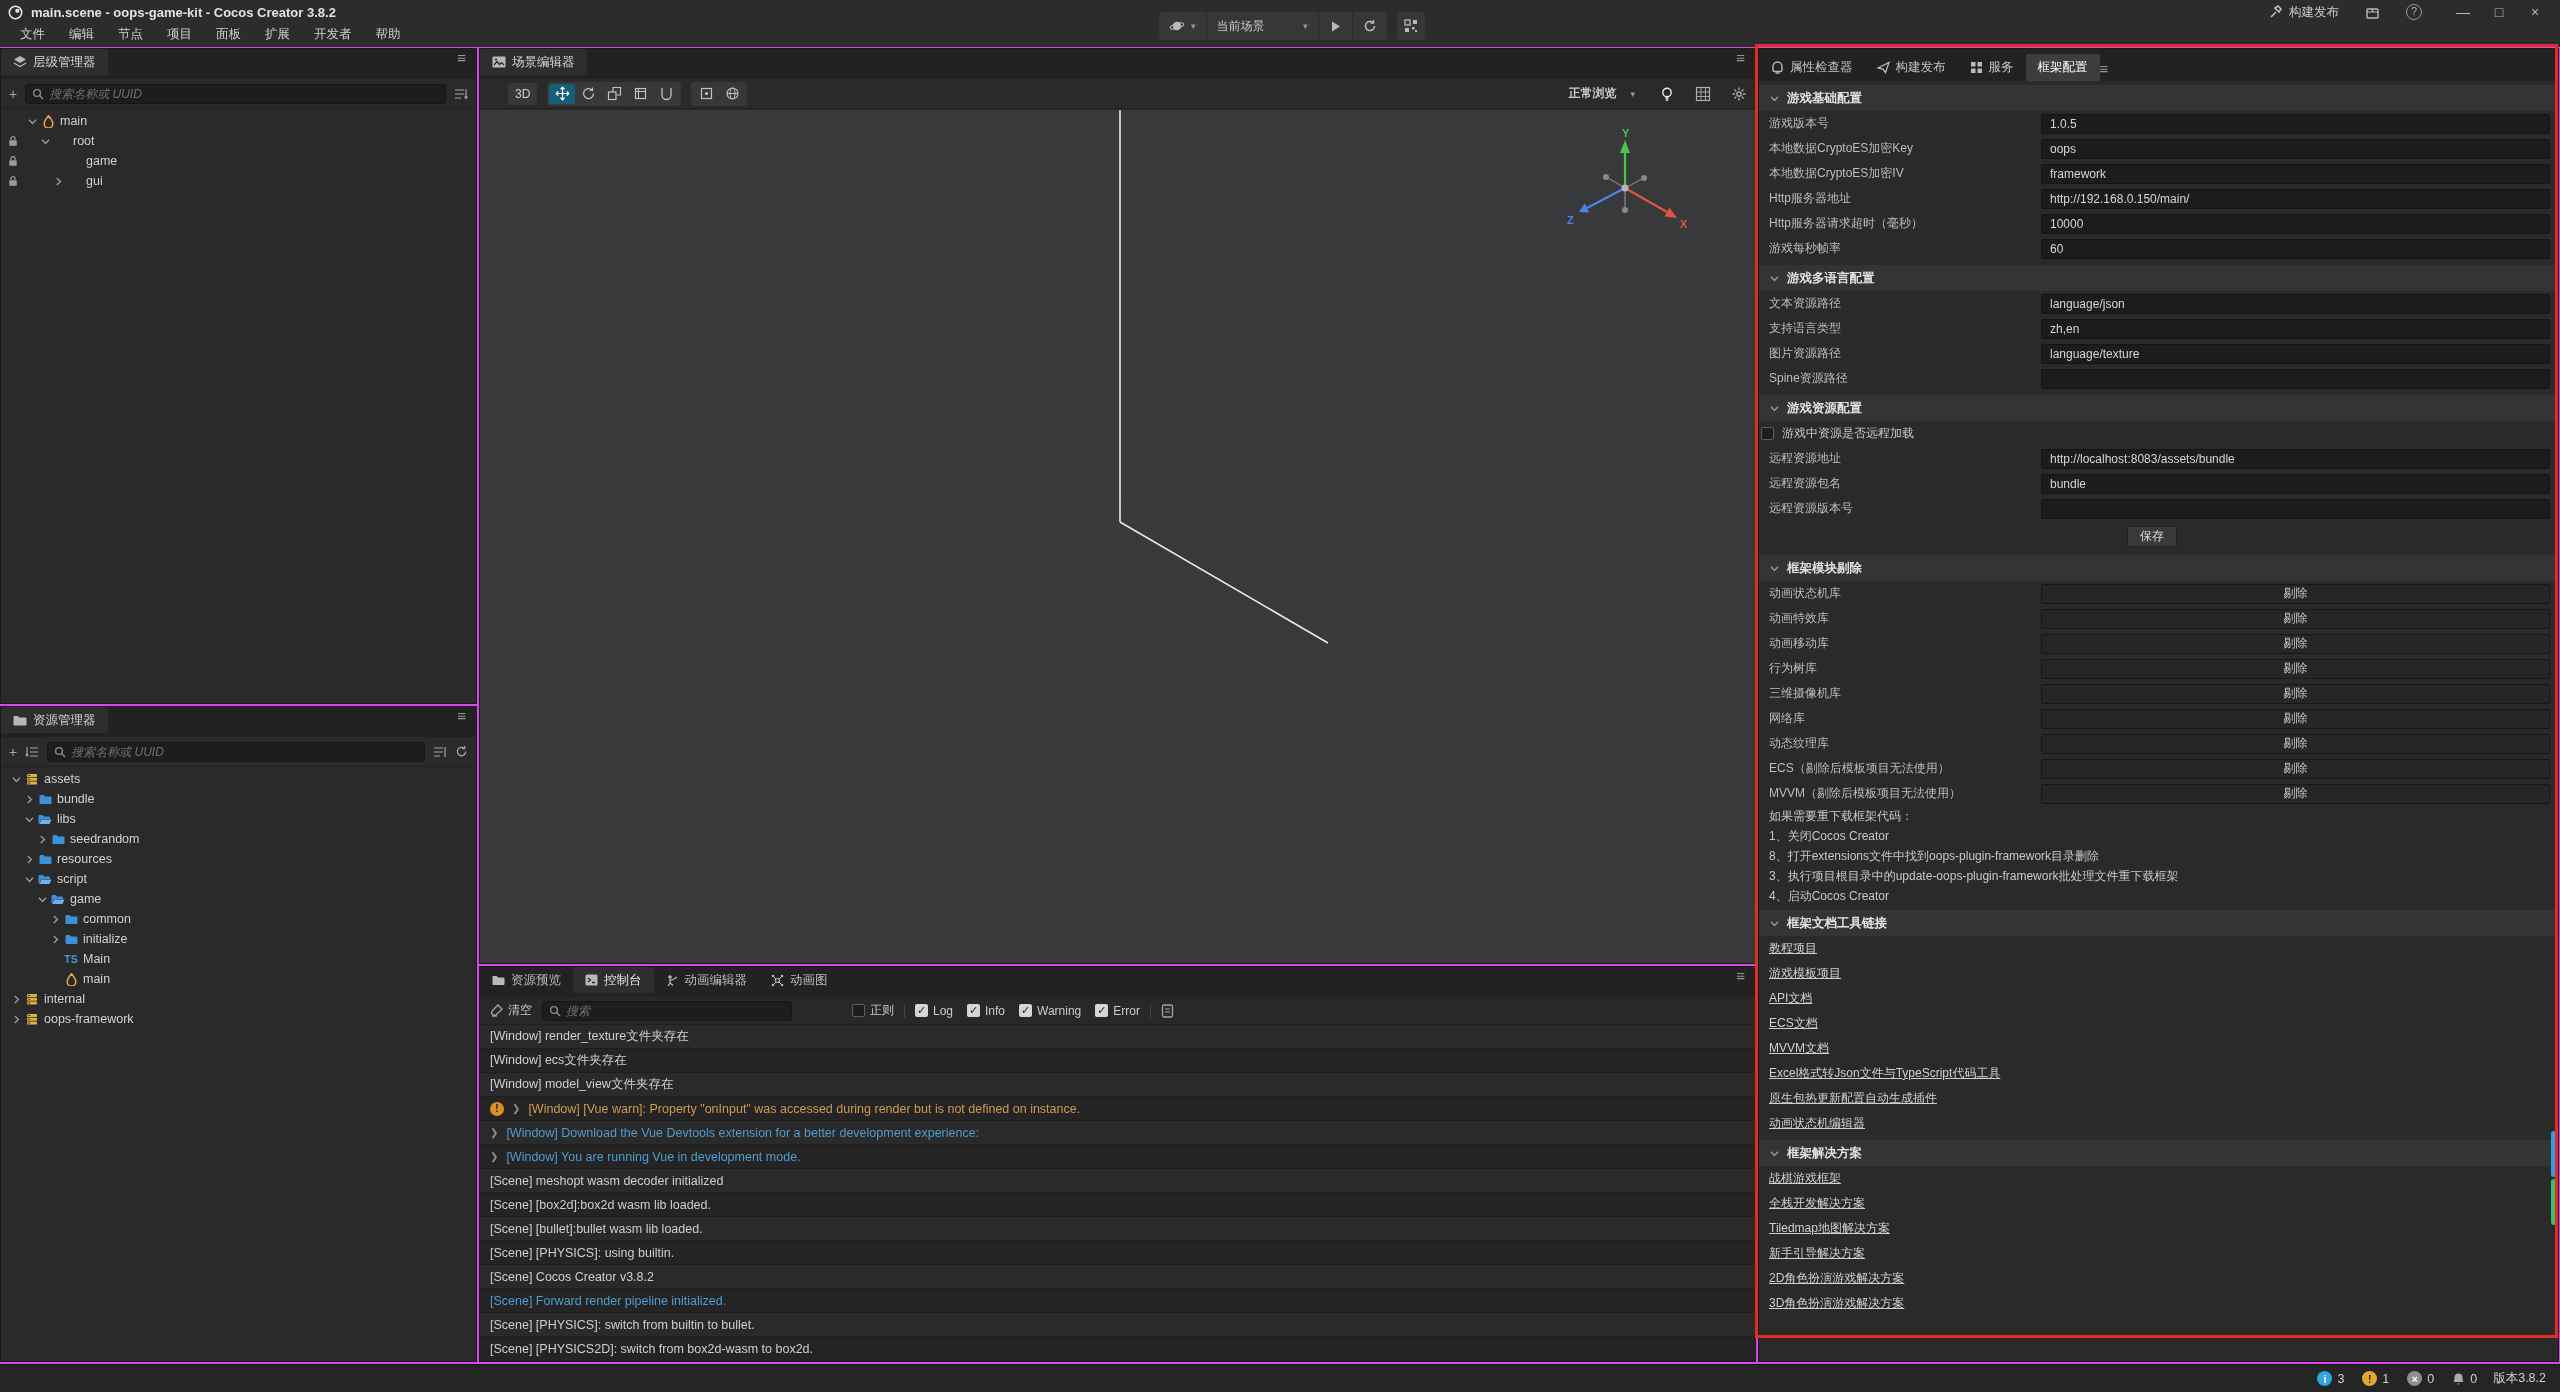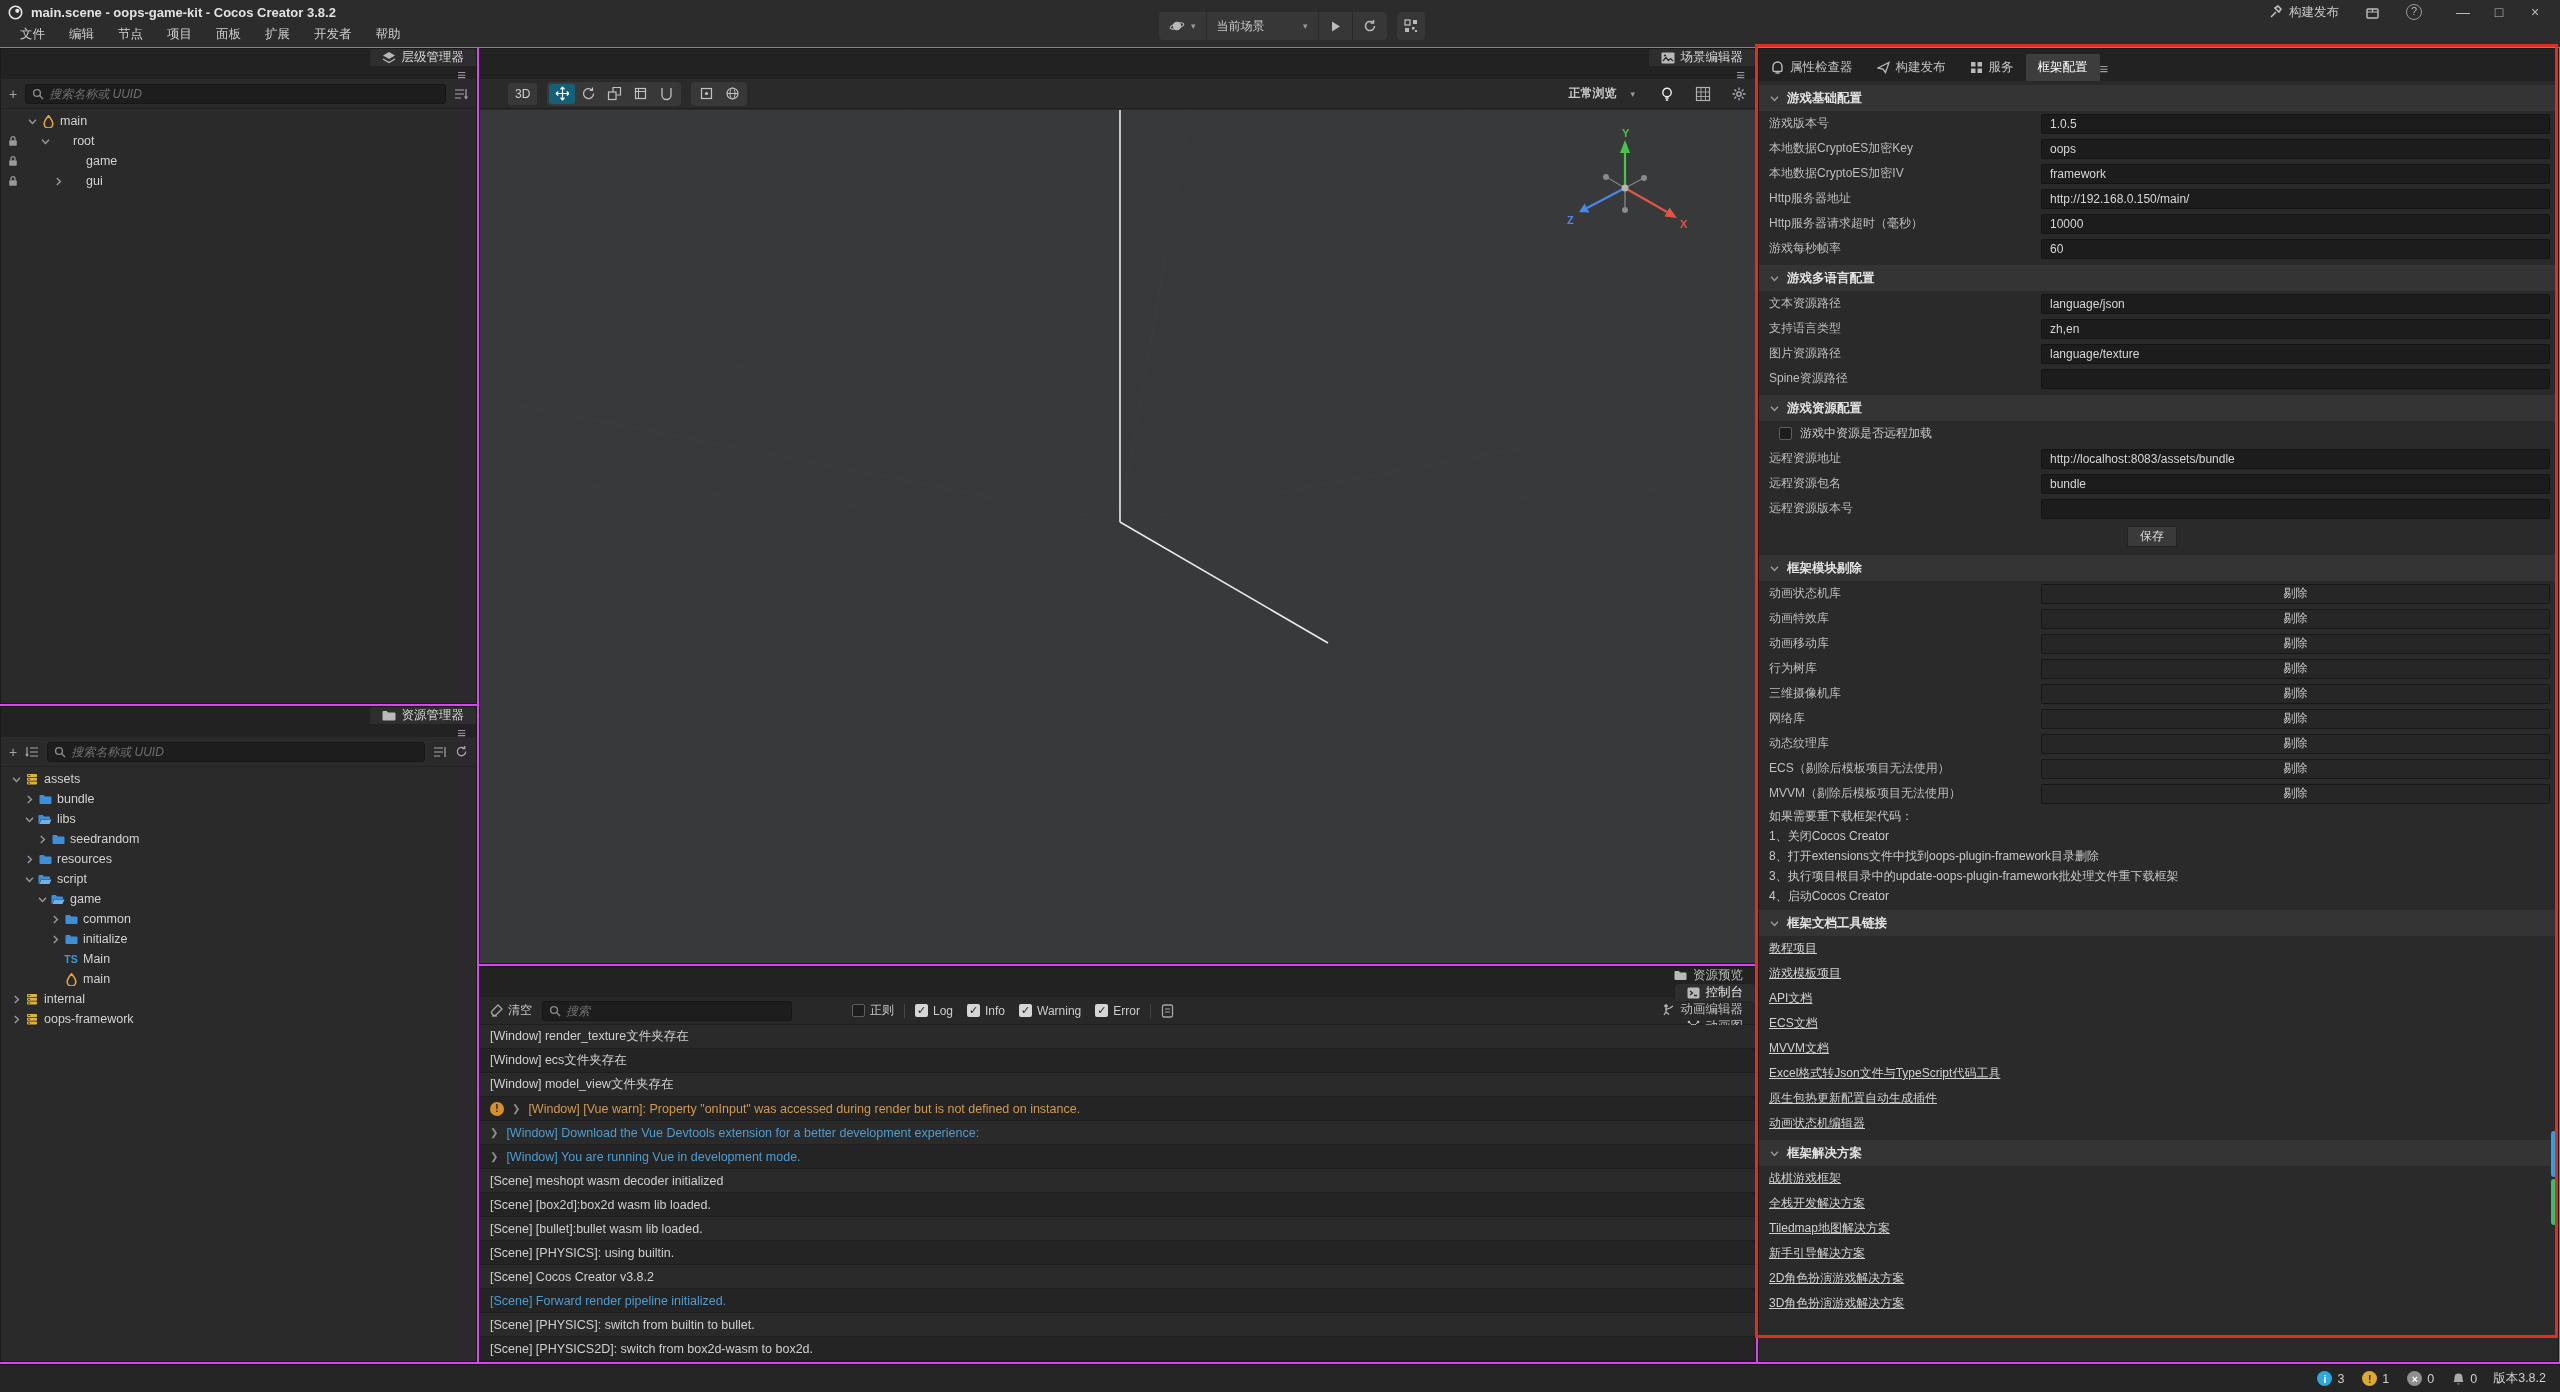--- a/index.html
+++ b/index.html
@@ -20,21 +20,21 @@
 
   #center-toolbar { position:absolute; left:1159px; top:12px; height:28px; display:flex; gap:10px; z-index:5; }
   .ct-pill { display:flex; align-items:stretch; background:#373737; border-radius:4px; overflow:hidden; }
   .ct-cell { display:flex; align-items:center; gap:6px; padding:0 10px; border-right:1px solid #2a2a2a; color:#c8c8c8; font-size:12px; }
   .ct-cell:last-child { border-right:none; }
   .ct-sq { width:28px; background:#373737; border-radius:4px; display:flex; align-items:center; justify-content:center; }
   .chev-dn { color:#9a9a9a; font-size:9px; }
 
   
   .panel { position:absolute; background:#2a2a2a; border:1px solid #1a1a1a; }
-  .phead { height:30px; background:#222222; display:flex; align-items:flex-end;flex-direction:column; }
+  .phead { height:30px; background:#222222; display:flex; align-items:flex-start; }
   .ptab { height:26px; display:flex; align-items:center; gap:6px; padding:0 12px; background:#2e2e2e; color:#d6d6d6; font-size:12.5px; border-radius:3px 3px 0 0; }
   .phead .grow { flex:1; }
   .hamburger { color:#9a9a9a; font-size:15px; margin:0 10px 4px 0; }
   .ptools { height:30px; display:flex; align-items:center; padding:0 8px; gap:8px; background:#2a2a2a; border-bottom:1px solid #222; }
   .searchbox { flex:1; height:20px; background:#1d1d1d; border:1px solid #161616; border-radius:3px; display:flex; align-items:center; padding:0 6px; gap:5px; }
   .searchbox input { flex:1; background:transparent; border:none; outline:none; color:#cfcfcf; font-size:12px; font-family:inherit; }
   .searchbox input::placeholder { color:#6f6f6f; font-style:italic; }
   .toolglyph { color:#a5a5a5; font-size:14px; line-height:1; }
 
   
@@ -79,21 +79,21 @@
   
   #inspector-tabs { height:32px; background:#222; display:flex; align-items:flex-end; }
   .itab { height:27px; display:flex; align-items:center; gap:6px; padding:0 12px; color:#c2c2c2; font-size:12.5px; }
   .itab.active { background:#3d3d3d; color:#ffffff; border-radius:2px 2px 0 0; }
   #inspector-body { position:absolute; left:0; top:32px; right:0; bottom:0; overflow:hidden; padding-bottom:20px; }
   .isec { height:26px; margin-top:4px; background:#343434; display:flex; align-items:center; padding-left:10px; gap:7px; color:#e3e3e3; font-weight:bold; font-size:12.5px; }
   .irow { height:25px; display:flex; align-items:center; padding:0 8px 0 10px; }
   .ilabel { flex:0 0 272px; color:#bdbdbd; font-size:12px; white-space:nowrap; overflow:hidden; }
   .ivalue { flex:1; height:20px; background:#1c1c1c; border:1px solid #141414; border-radius:2px; color:#d6d6d6; font-size:12px; padding:0 8px; font-family:inherit; outline:none; }
   .modbtn { flex:1; height:20px; background:#262626; border:1px solid #171717; border-radius:2px; color:#cccccc; font-size:12px; display:flex; align-items:center; justify-content:center; }
-  .irow-check { height:25px; display:flex; align-items:center; padding-left:20px; gap:8px; color:#c8c8c8; font-size:12px; }
+  .irow-check { height:25px; display:flex; align-items:center; padding-left:2px; gap:8px; color:#c8c8c8; font-size:12px; }
   .irow-save { height:30px; display:flex; align-items:center; }
   .savebtn { margin-left:368px; height:21px; padding:0 12px; background:#3a3a3a; border:1px solid #212121; border-radius:2px; color:#dcdcdc; font-size:12px; display:flex; align-items:center; }
   .inote { padding-left:10px; color:#c8c8c8; font-size:12px; line-height:20px; }
   .ilink { height:25px; display:flex; align-items:center; padding-left:10px; }
   .ilink span { color:#d0d0d0; font-size:12px; text-decoration:underline; cursor:pointer; }
   .scrollthumb { position:absolute; right:1px; width:6px; border-radius:3px; z-index:3; }
 
   
   #statusbar { position:absolute; left:0; top:1364px; width:2560px; height:28px; background:#252525; border-top:1px solid #161616; display:flex; align-items:center; justify-content:flex-end; gap:8px; padding-right:14px; font-size:12.5px; color:#cfcfcf; }
   .stbadge { width:15px; height:15px; border-radius:50%; display:inline-flex; align-items:center; justify-content:center; font-size:10.5px; font-weight:bold; }

